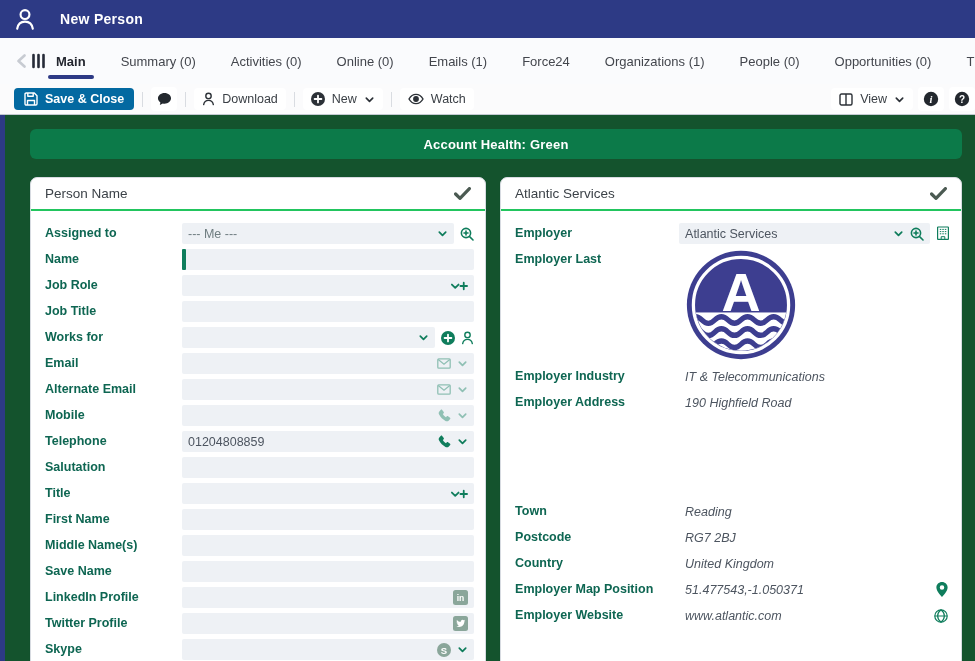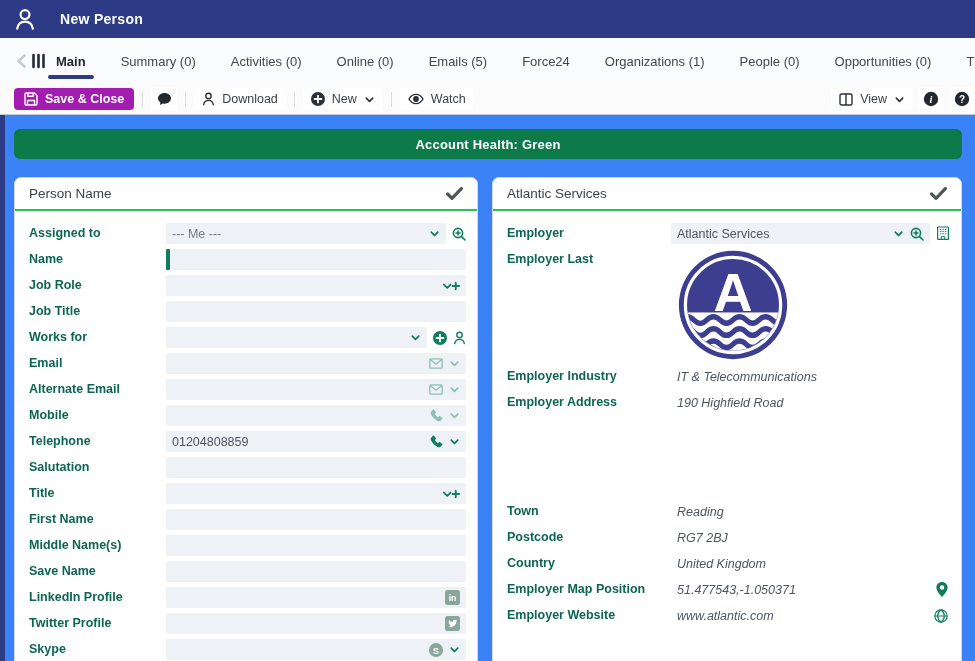--- a/index.html
+++ b/index.html
@@ -36,27 +36,27 @@
   
   .toolbar{
     height:30px;background:#fbfbfc;border-bottom:1px solid #c2c8d0;
     display:flex;align-items:center;padding:0 8px 0 14px;gap:5px;overflow:hidden;
   }
   .tb-btn{
     display:inline-flex;align-items:center;gap:7px;background:#fff;
     border-radius:4px;padding:4px 8px;font-size:12.5px;color:#3b4046;cursor:pointer;white-space:nowrap;
   }
   .tb-btn .ico{display:inline-flex;color:#2c3137;}
-  .tb-btn.primary{background:#a21caf;color:#fff;font-weight:700;padding:4px 10px;}
+  .tb-btn.primary{background:#0369a1;color:#fff;font-weight:700;padding:4px 10px;}
   .tb-sep{width:1px;height:15px;background:#d9dce1;margin:0 3px;flex:none;}
   .tb-spacer{flex:1;}
   .tb-round{display:inline-flex;align-items:center;justify-content:center;width:26px;height:24px;background:#fff;border-radius:4px;color:#23282e;cursor:pointer;flex:none;}
   .tb-round.clipped{margin-right:-8px;}
   
-  .content{position:absolute;top:115px;left:0;right:0;bottom:0;background:#3b82f6;}
+  .content{position:absolute;top:115px;left:0;right:0;bottom:0;background:#14532d;padding-left:16px;}
   .left-strip{position:absolute;left:0;top:0;bottom:0;width:5px;background:#2d3a85;}
   .health-banner{
     margin:14px 13px 0 14px;height:30px;border-radius:6px;background:#0c7a49;
     display:flex;align-items:center;justify-content:center;color:#fff;
     font-size:13px;font-weight:700;letter-spacing:.2px;cursor:pointer;
   }
   .panels{display:flex;gap:14px;margin:18px 13px 0 14px;align-items:flex-start;}
   .panel{
     background:#fff;border:1px solid #d7dbe1;border-radius:7px;
     box-shadow:0 1px 2px rgba(40,50,70,.05);height:540px;overflow:hidden;
@@ -118,21 +118,21 @@
   <span class="bars-btn">
     <svg width="15" height="16" viewBox="0 0 15 15" fill="none" stroke="currentColor" stroke-width="2.6" stroke-linecap="round">
         <path d="M2.5 1.5v12M7.5 1.5v12M12.5 1.5v12"></path>
       </svg>
   </span>
   <div class="tabs" id="tabs">
       <span class="tab active">Main</span>
       <span class="tab">Summary (0)</span>
       <span class="tab">Activities (0)</span>
       <span class="tab">Online (0)</span>
-      <span class="tab">Emails (5)</span>
+      <span class="tab">Emails (1)</span>
       <span class="tab">Force24</span>
       <span class="tab">Organizations (1)</span>
       <span class="tab">People (0)</span>
       <span class="tab">Opportunities (0)</span>
       <span class="tab">T</span>
     </div>
 
 </div>
 
 <div class="toolbar">

